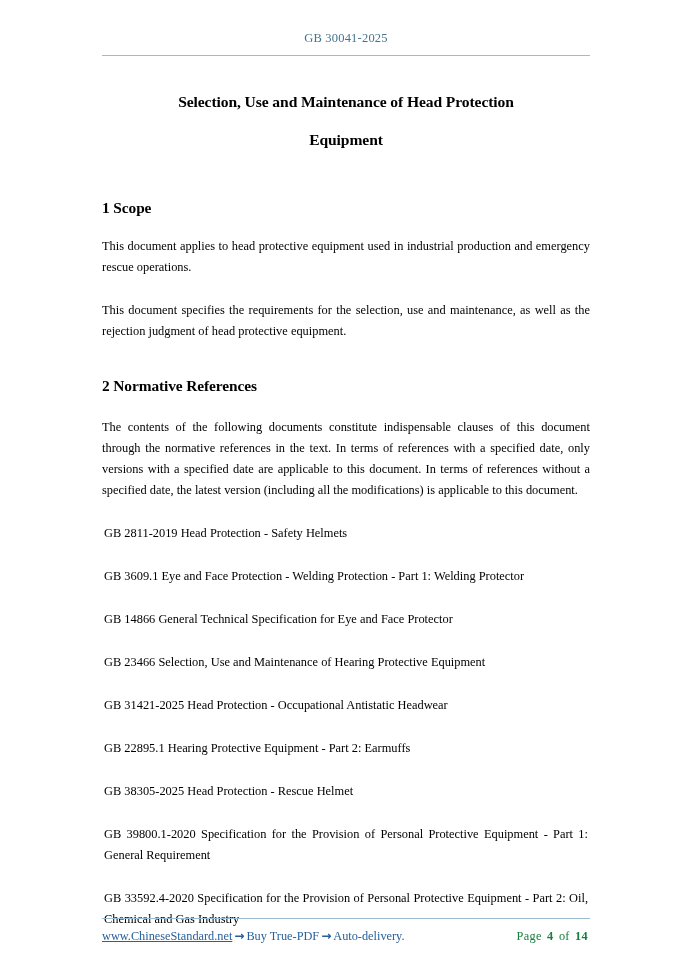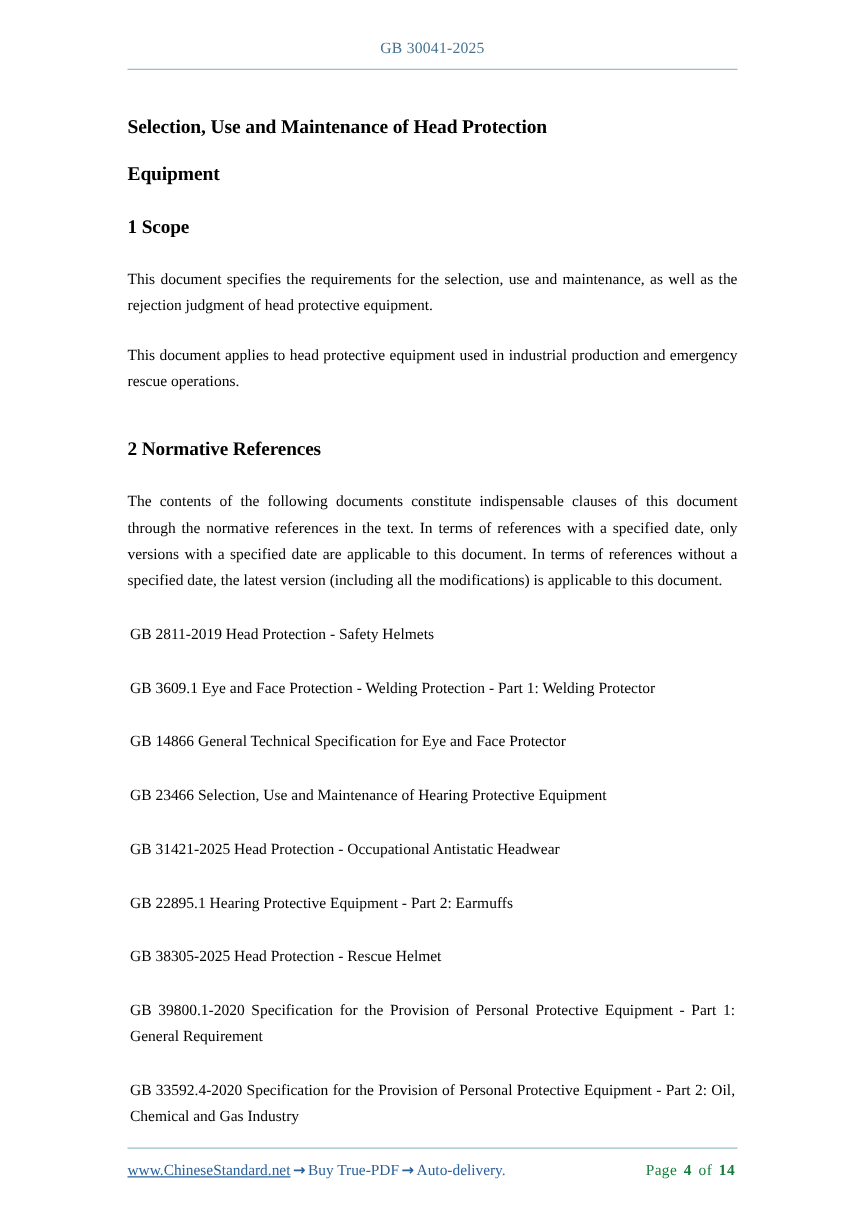--- a/index.html
+++ b/index.html
@@ -41,35 +41,36 @@
     padding-top: 31px;
   }
   .header-rule {
     margin-top: 9px;
     height: 0;
     border-top: 1.2px solid #9cbdd0;
   }
 
   
   .doc-title {
+    text-align: center;
     font-weight: bold;
     font-size: 15.6px;
     line-height: 38px;
     margin-top: 27px;
     letter-spacing: -0.1px;
   }
   .doc-title .line2 {
     display: block;
   }
 
   
   .section-heading {
     font-weight: bold;
     font-size: 15.4px;
-    margin-top: 14px;
+    margin-top: 40px;
     margin-bottom: 0;
     letter-spacing: -0.1px;
   }
   .section-heading.second {
     margin-top: 35px;
   }
 
   
   p.body {
     font-size: 12.4px;
@@ -152,22 +153,22 @@
 
     <div class="header-rule"></div>
 
     <h1 class="doc-title">
       <span>Selection, Use and Maintenance of Head Protection</span>
       <span class="line2">Equipment</span>
     </h1>
 
     <h2 class="section-heading">1 Scope</h2>
 
+    <p class="body">This document applies to head protective equipment used in industrial production and emergency rescue operations.</p>
     <p class="body first-after-heading">This document specifies the requirements for the selection, use and maintenance, as well as the rejection judgment of head protective equipment.</p>
-    <p class="body">This document applies to head protective equipment used in industrial production and emergency rescue operations.</p>
 
     <h2 class="section-heading second">2 Normative References</h2>
 
     <p class="body first-after-heading">The contents of the following documents constitute indispensable clauses of this document through the normative references in the text. In terms of references with a specified date, only versions with a specified date are applicable to this document. In terms of references without a specified date, the latest version (including all the modifications) is applicable to this document.</p>
 
     <p class="ref single">GB 2811-2019 Head Protection - Safety Helmets</p>
     <p class="ref single">GB 3609.1 Eye and Face Protection - Welding Protection - Part 1: Welding Protector</p>
     <p class="ref single">GB 14866 General Technical Specification for Eye and Face Protector</p>
     <p class="ref single">GB 23466 Selection, Use and Maintenance of Hearing Protective Equipment</p>
     <p class="ref single">GB 31421-2025 Head Protection - Occupational Antistatic Headwear</p>

